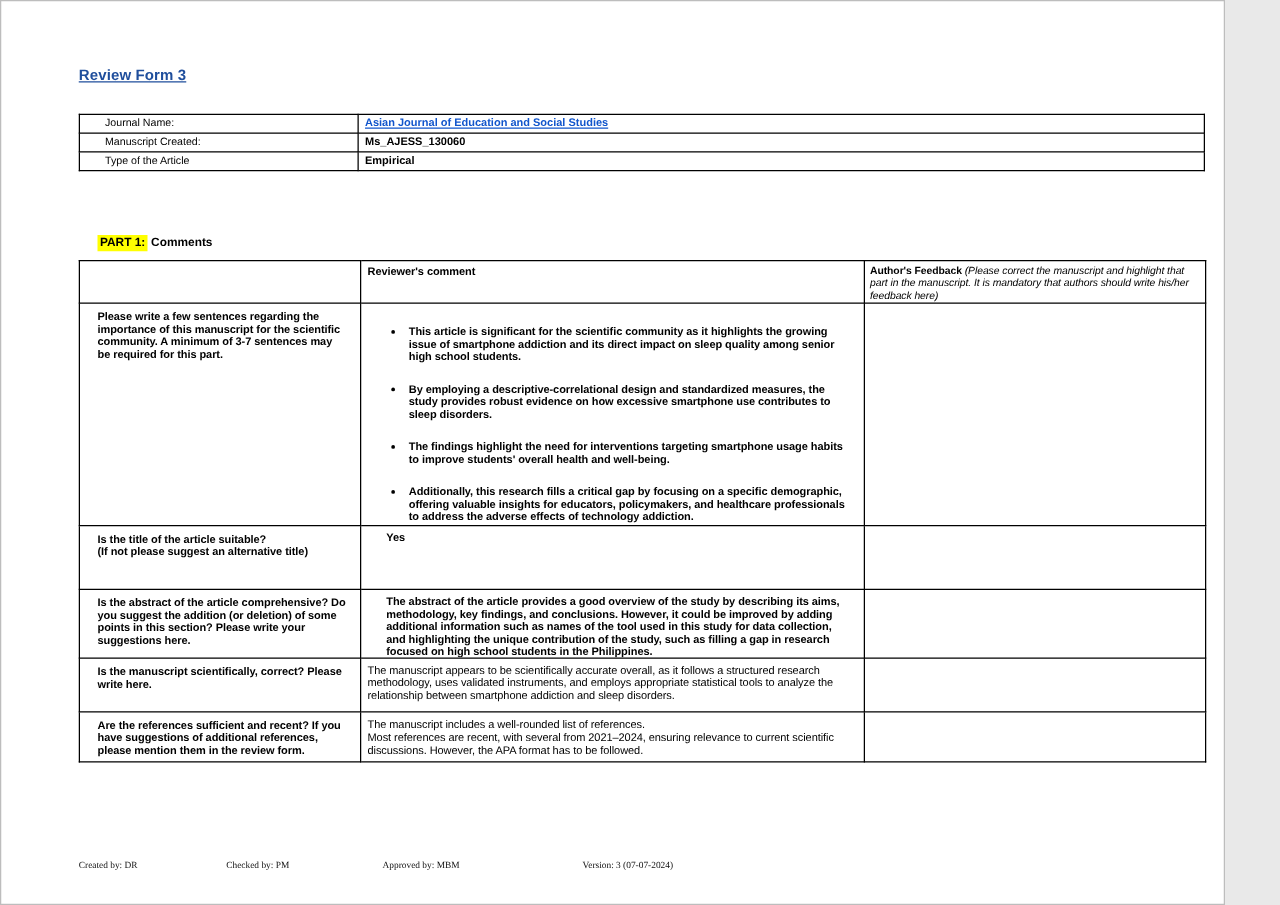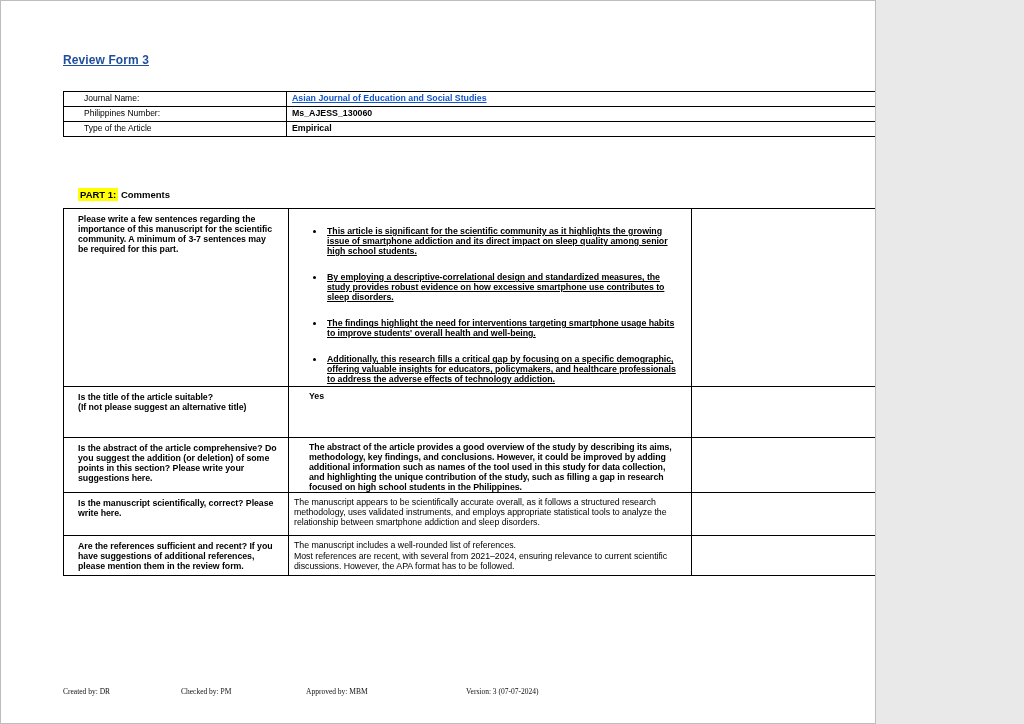--- a/index.html
+++ b/index.html
@@ -1,18 +1,18 @@
 <!DOCTYPE html>
 <html><head>
 <meta charset="utf-8">
 <style>
   html,body{margin:0;padding:0;background:#e9e9e9;}
   .page{
     position:relative;
-    width:876px;height:724px;
+    width:980px;height:724px;
     background:#ffffff;
     border:1px solid #bdbdbd;
     box-sizing:border-box;
     font-family:"Liberation Sans", sans-serif;
     color:#000;
     overflow:hidden;
   }
   .doc-title{
     position:absolute;left:62px;top:52px;
     font-size:12px;font-weight:bold;
@@ -54,21 +54,21 @@
   .comments-table tr.r5{height:40px;}
   .hdr .cr{font-weight:bold;padding:3px 4px 0 5px;}
   .hdr .cf{padding:3px 4px 0 4px;font-size:8.3px;line-height:1.2;}
   .hdr .cf .bold{font-weight:bold;}
   .hdr .cf .ital{font-style:italic;}
   .qcell{font-weight:bold;padding:5px 10px 0 14px;}
   .acell{padding:4px 8px 0 5px;}
   .acell.indent{padding-left:20px;}
   .acell.bold{font-weight:bold;}
   .bullets{margin:5px 0 0 0;padding:0 6px 0 35px;font-weight:bold;}
-  .bullets li{margin:16px 0 1px 0;padding-left:2px;text-decoration:underline;}
+  .bullets li{margin:16px 0 1px 0;padding-left:2px;}
   .ans-line{margin:0 0 1px 0;}
   
   .footer{
     position:absolute;left:0;top:686px;width:100%;
     font-family:"Liberation Serif", serif;font-size:7.5px;color:#111;
   }
   .footer span{position:absolute;top:0;white-space:nowrap;}
   .f-created{left:62px;}
   .f-checked{left:180px;}
   .f-approved{left:305px;}
@@ -81,37 +81,45 @@
 
   <div class="doc-title">Review Form 3</div>
 
   <table class="info-table">
     <tbody>
         <tr class="r-small">
       <td class="c1">Journal Name:</td>
       <td class="c2"><span class="journal-link">Asian Journal of Education and Social Studies</span></td>
     </tr>
     <tr class="r-small">
-      <td class="c1">Philippines Number:</td>
+      <td class="c1">Manuscript Created:</td>
       <td class="c2">Ms_AJESS_130060</td>
     </tr>
     <tr class="r-small">
       <td class="c1">Type of the Article</td>
       <td class="c2">Empirical</td>
     </tr>
   </tbody>
     </table>
 
   <div class="part-heading">
     <span class="part-badge">PART  1:</span>
     <span>Comments</span>
   </div>
 
   <table class="comments-table">
     <tbody>
+        <tr class="hdr">
+      <td class="cq"></td>
+      <td class="cr">Reviewer's comment</td>
+      <td class="cf">
+        <span class="bold">Author's Feedback </span>
+        <span class="ital">(Please correct the manuscript and highlight that part in the manuscript. It is mandatory that authors should write his/her feedback here)</span>
+      </td>
+    </tr>
 
     <tr class="r1">
       <td class="cq qcell">Please write a few sentences regarding the importance of this manuscript for the scientific community. A minimum of 3-7 sentences may be required for this part.</td>
       <td class="cr">
         <ul class="bullets">
           <li>This article is significant for the scientific community as it highlights the growing issue of smartphone addiction and its direct impact on sleep quality among senior high school students.</li>
           <li>By employing a descriptive-correlational design and standardized measures, the study provides robust evidence on how excessive smartphone use contributes to sleep disorders.</li>
           <li>The findings highlight the need for interventions targeting smartphone usage habits to improve students' overall health and well-being.</li>
           <li>Additionally, this research fills a critical gap by focusing on a specific demographic, offering valuable insights for educators, policymakers, and healthcare professionals to address the adverse effects of technology addiction.</li>
         </ul>

